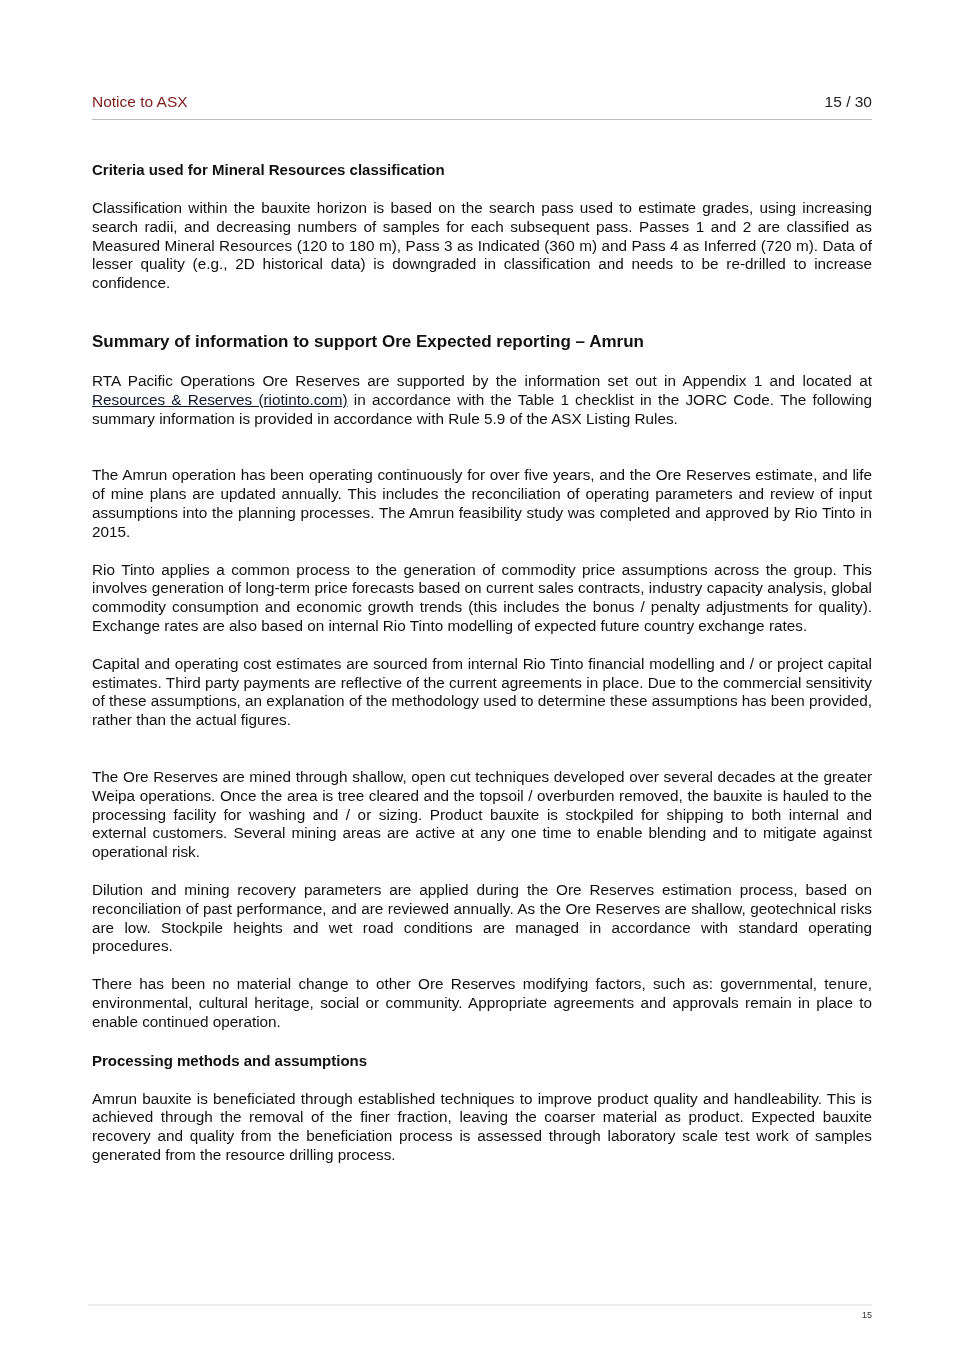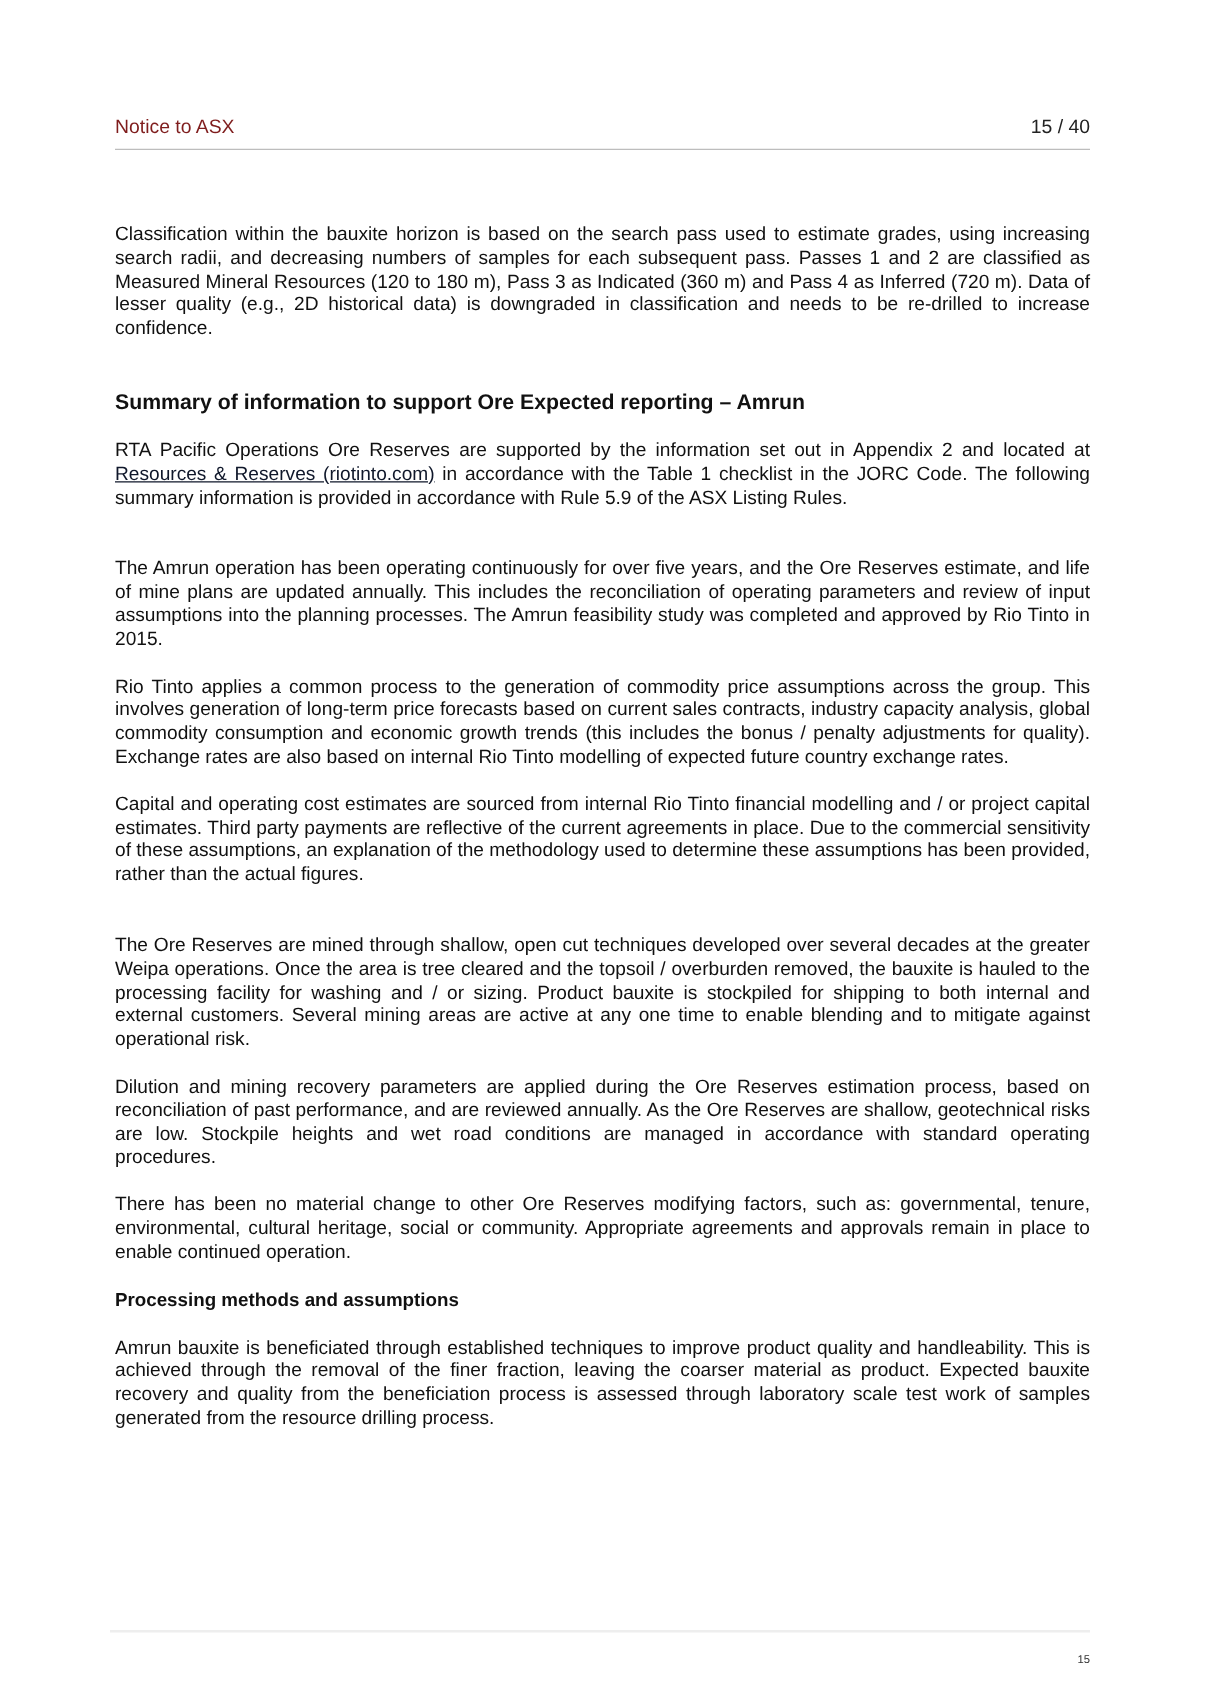--- a/index.html
+++ b/index.html
@@ -10,38 +10,39 @@
   .page-header .left { position: absolute; left: 0; top: 2px; font-size: 15.5px; color: #7f1d1d; }
   .page-header .right { position: absolute; right: 0; top: 2px; font-size: 15.5px; color: #222; }
   .content { position: absolute; left: 92px; top: 160px; width: 780px; }
   h3 { font-size: 15px; font-weight: bold; margin: 0; line-height: 20px; }
   h2 { font-size: 17px; font-weight: bold; margin: 0; line-height: 22px; }
   p { font-size: 15.3px; line-height: 18.8px; margin: 0; text-align: justify; }
   .gap-s { height: 19px; }
   .gap-l { height: 38px; }
   a.link { color: #0f172a; text-decoration: underline; }
   .page-footer { position: absolute; left: 88px; top: 1304px; width: 784px; border-top: 2px solid #eeeeee; }
-  .page-footer .num { position: absolute; right: 0; top: 16px; font-size: 9px; color: #333; }
+  .page-footer .num { position: absolute; right: 0; top: 4px; font-size: 9px; color: #333; }
 </style>
 </head>
 <body>
 
 <div class="page-header">
   <span class="left">Notice to ASX</span>
-  <span class="right">15 / 40</span>
+  <span class="right">15 / 30</span>
 </div>
 
 <div class="content">
+  <h3>Criteria used for Mineral Resources classification</h3>
   <div class="gap-s"></div>
   <p>Classification within the bauxite horizon is based on the search pass used to estimate grades, using increasing search radii, and decreasing numbers of samples for each subsequent pass. Passes 1 and 2 are classified as Measured Mineral Resources (120 to 180 m), Pass 3 as Indicated (360 m) and Pass 4 as Inferred (720 m). Data of lesser quality (e.g., 2D historical data) is downgraded in classification and needs to be re-drilled to increase confidence.</p>
   <div class="gap-l"></div>
 
   <h2>Summary of information to support Ore Expected reporting – Amrun</h2>
   <div class="gap-s"></div>
-  <p><span>RTA Pacific Operations Ore Reserves are supported by the information set out in Appendix 2 and located at </span><a class="link" href="#">Resources &amp; Reserves (riotinto.com)</a><span> in accordance with the Table 1 checklist in the JORC Code. The following summary information is provided in accordance with Rule 5.9 of the ASX Listing Rules.</span></p>
+  <p><span>RTA Pacific Operations Ore Reserves are supported by the information set out in Appendix 1 and located at </span><a class="link" href="#">Resources &amp; Reserves (riotinto.com)</a><span> in accordance with the Table 1 checklist in the JORC Code. The following summary information is provided in accordance with Rule 5.9 of the ASX Listing Rules.</span></p>
   <div class="gap-s"></div>
 
   <div class="gap-s"></div>
   <p>The Amrun operation has been operating continuously for over five years, and the Ore Reserves estimate, and life of mine plans are updated annually. This includes the reconciliation of operating parameters and review of input assumptions into the planning processes. The Amrun feasibility study was completed and approved by Rio Tinto in 2015.</p>
   <div class="gap-s"></div>
   <p>Rio Tinto applies a common process to the generation of commodity price assumptions across the group. This involves generation of long-term price forecasts based on current sales contracts, industry capacity analysis, global commodity consumption and economic growth trends (this includes the bonus / penalty adjustments for quality). Exchange rates are also based on internal Rio Tinto modelling of expected future country exchange rates.</p>
   <div class="gap-s"></div>
   <p>Capital and operating cost estimates are sourced from internal Rio Tinto financial modelling and / or project capital estimates. Third party payments are reflective of the current agreements in place. Due to the commercial sensitivity of these assumptions, an explanation of the methodology used to determine these assumptions has been provided, rather than the actual figures.</p>
   <div class="gap-s"></div>
 

